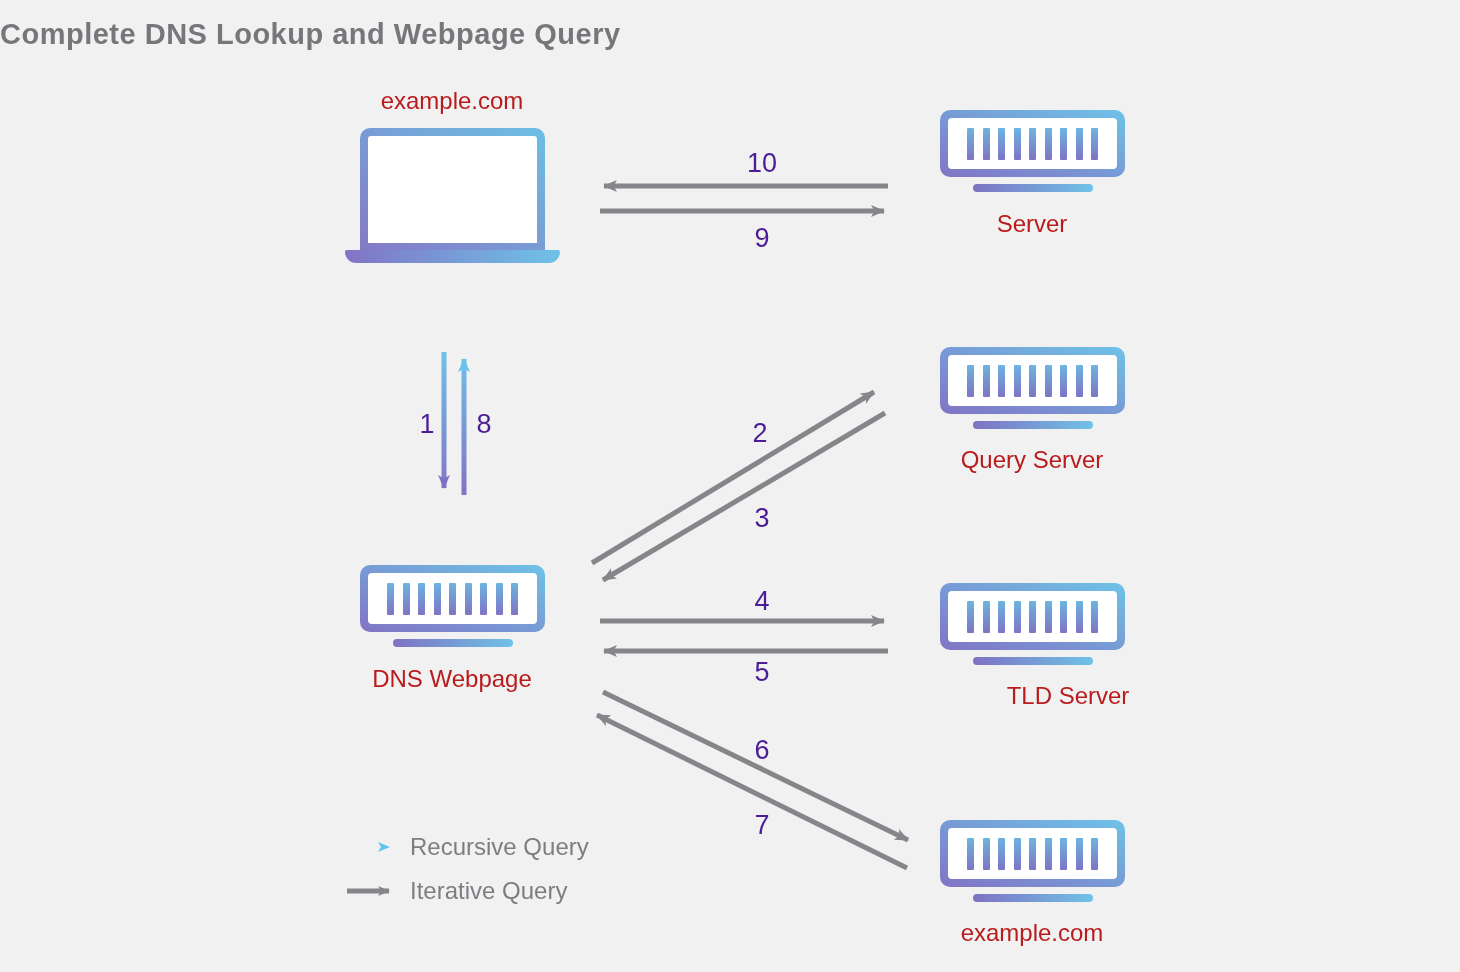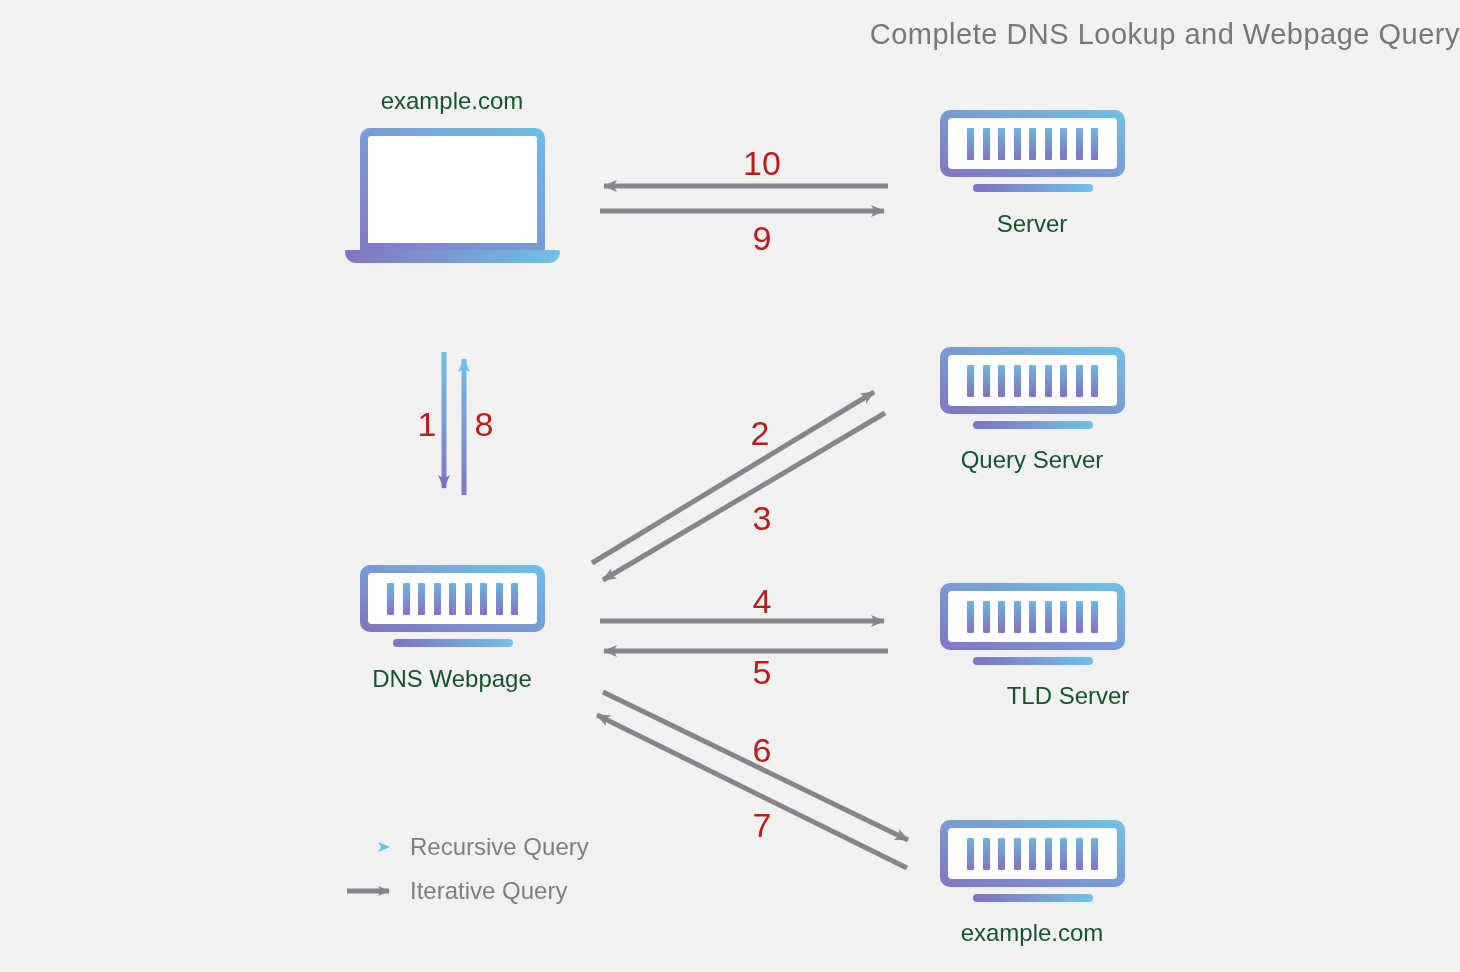--- a/index.html
+++ b/index.html
@@ -3,31 +3,31 @@
 <meta charset="utf-8">
 <style>
   html,body{margin:0;padding:0;background:#f1f1f2;}
   .stage{
     position:relative;width:1460px;height:972px;overflow:hidden;
     background:#f1f1f2;
     font-family:"Liberation Sans","DejaVu Sans",sans-serif;
   }
   .title{
     position:absolute;left:0;top:18px;width:100%;
-    text-align:right;font-size:29px;font-weight:400;color:#76777a;
+    text-align:left;font-size:29px;font-weight:700;color:#76777a;
     letter-spacing:0.5px;margin:0;
   }
   .arrow-layer{position:absolute;left:0;top:0;}
   .step-num{
     position:absolute;transform:translate(-50%,-50%);
-    font-size:34px;color:#b91c1c;line-height:1;
+    font-size:27px;color:#4c1d95;line-height:1;
   }
   .node-label{
     position:absolute;transform:translate(-50%,-50%);
-    font-size:24px;color:#14532d;white-space:nowrap;
+    font-size:24px;color:#b91c1c;white-space:nowrap;
   }
   
   .server-box{
     position:absolute;width:185px;height:67px;box-sizing:border-box;
     padding:8px;border-radius:10px;
     background:linear-gradient(to top right,#8174c4,#6ec2e8);
   }
   .server-inner{
     width:100%;height:100%;background:#ffffff;border-radius:4px;
     display:flex;align-items:center;justify-content:center;gap:8.5px;

